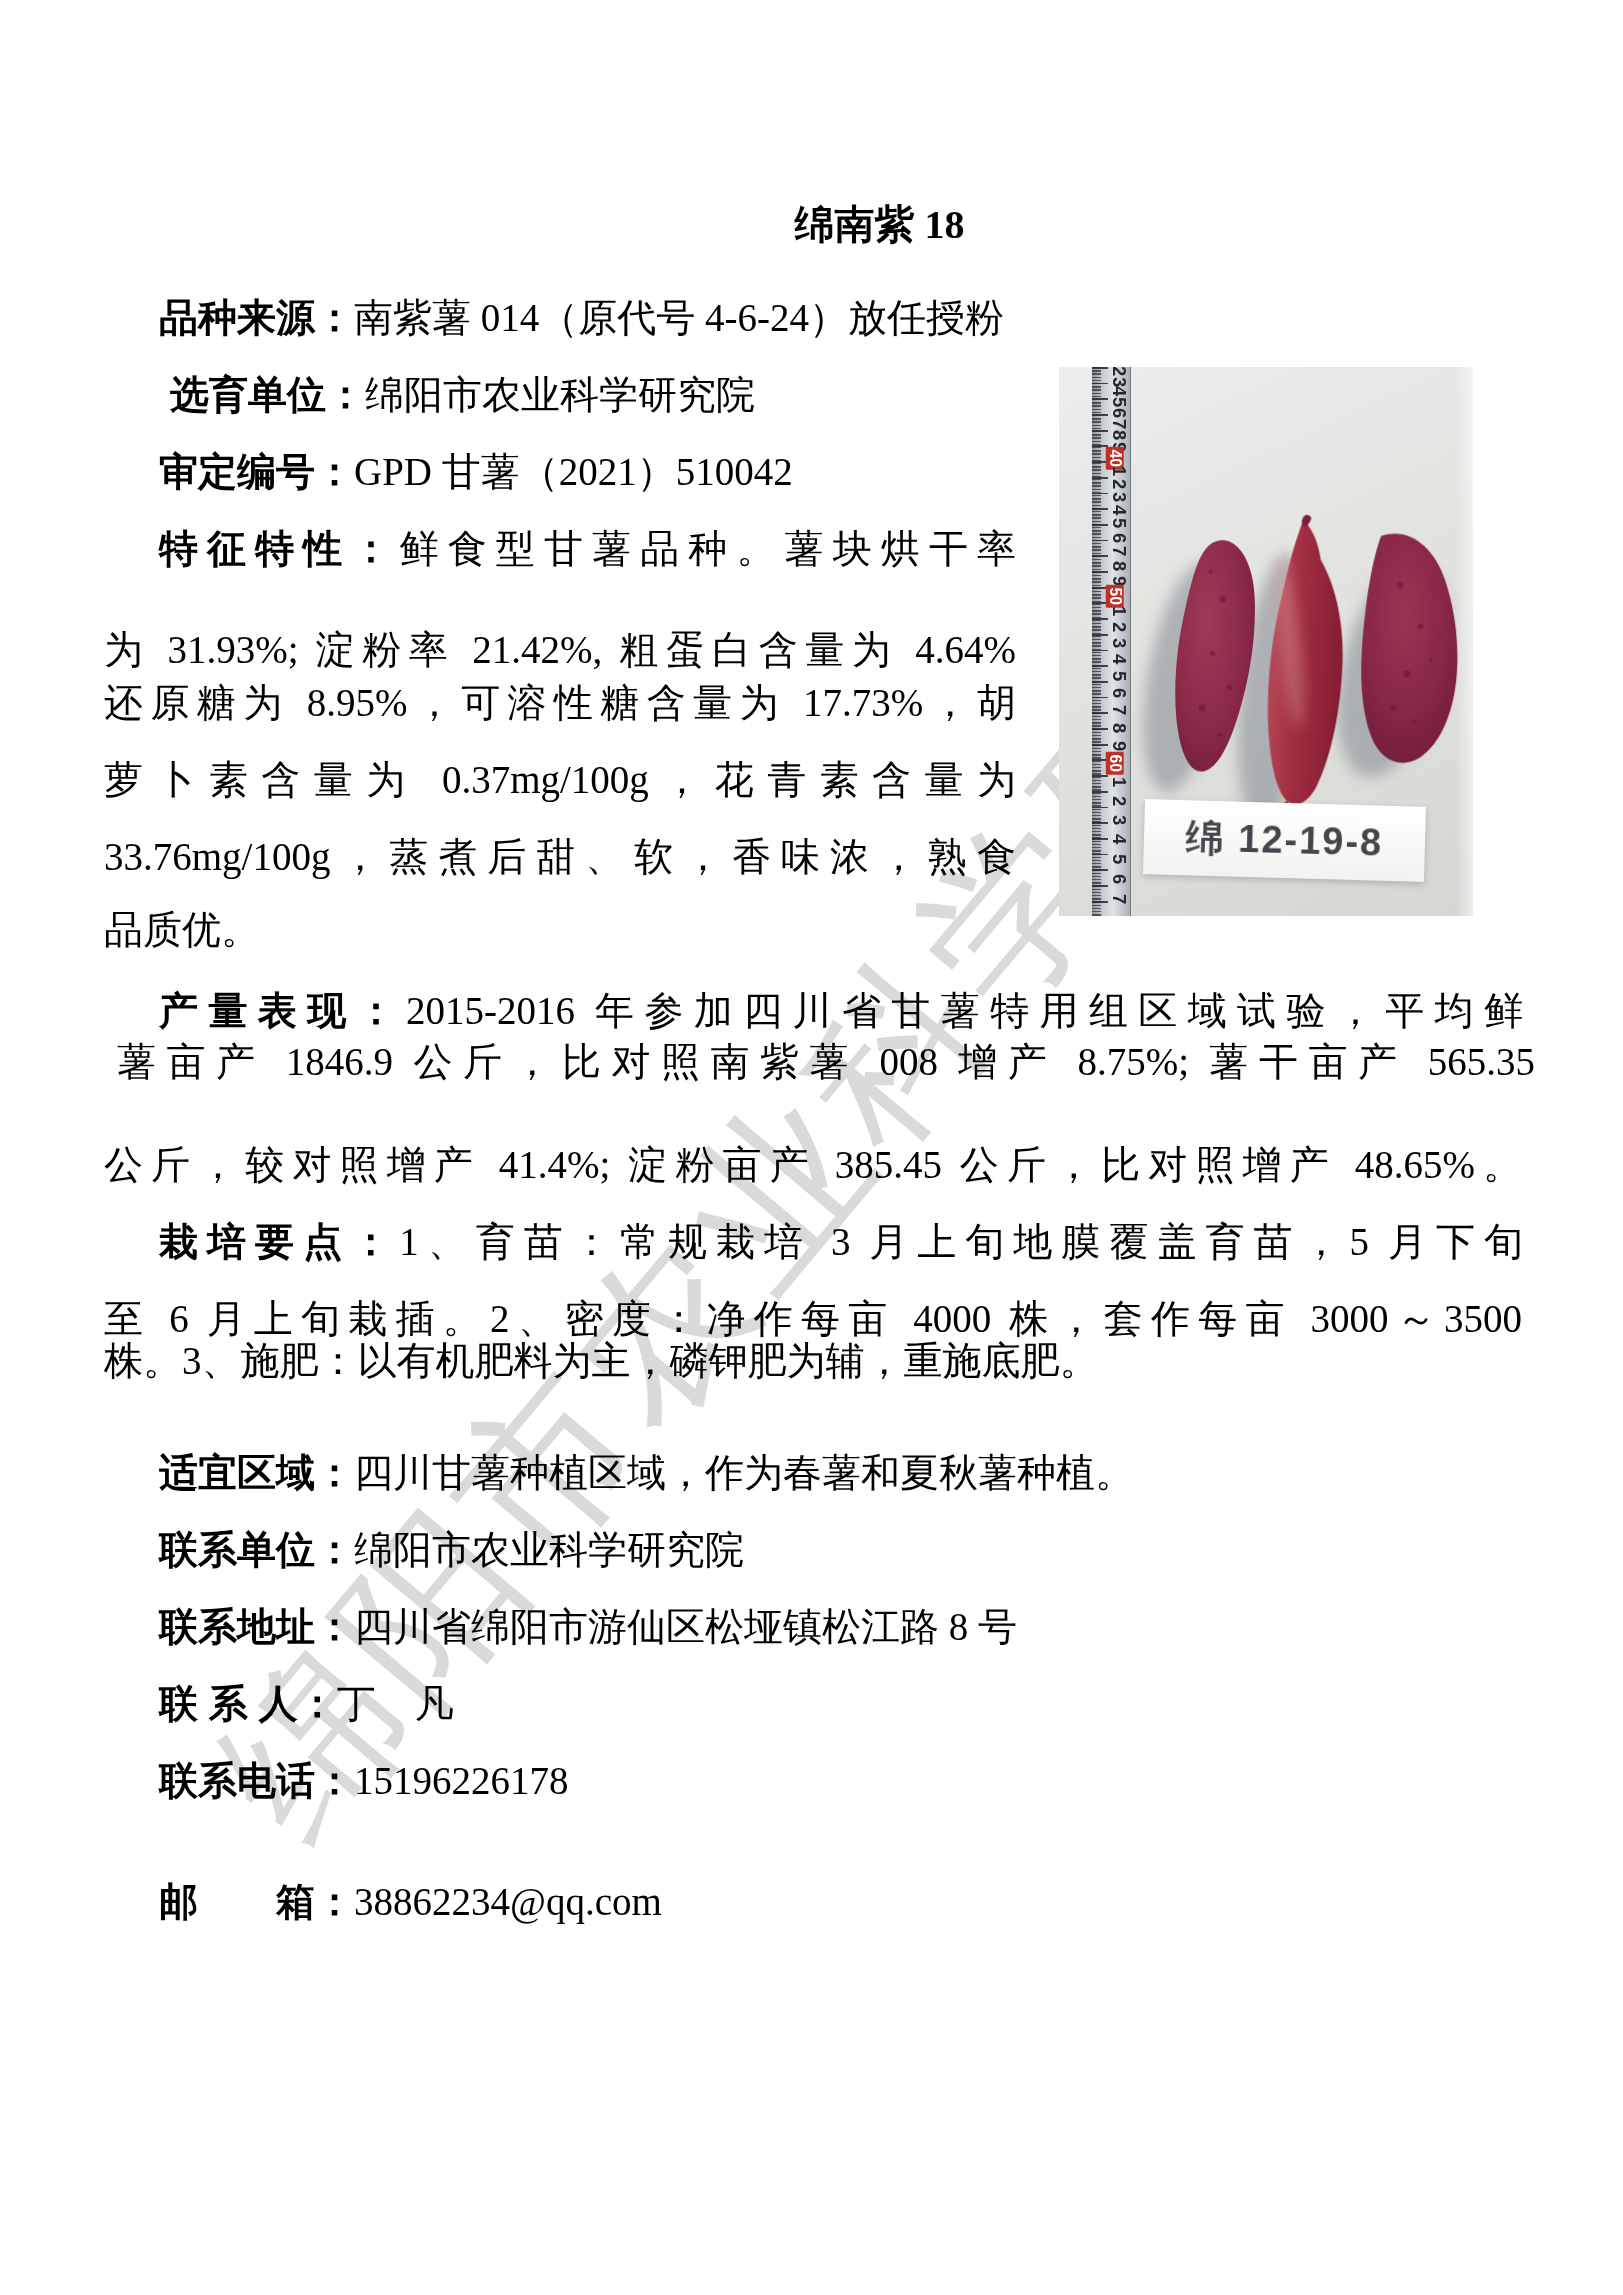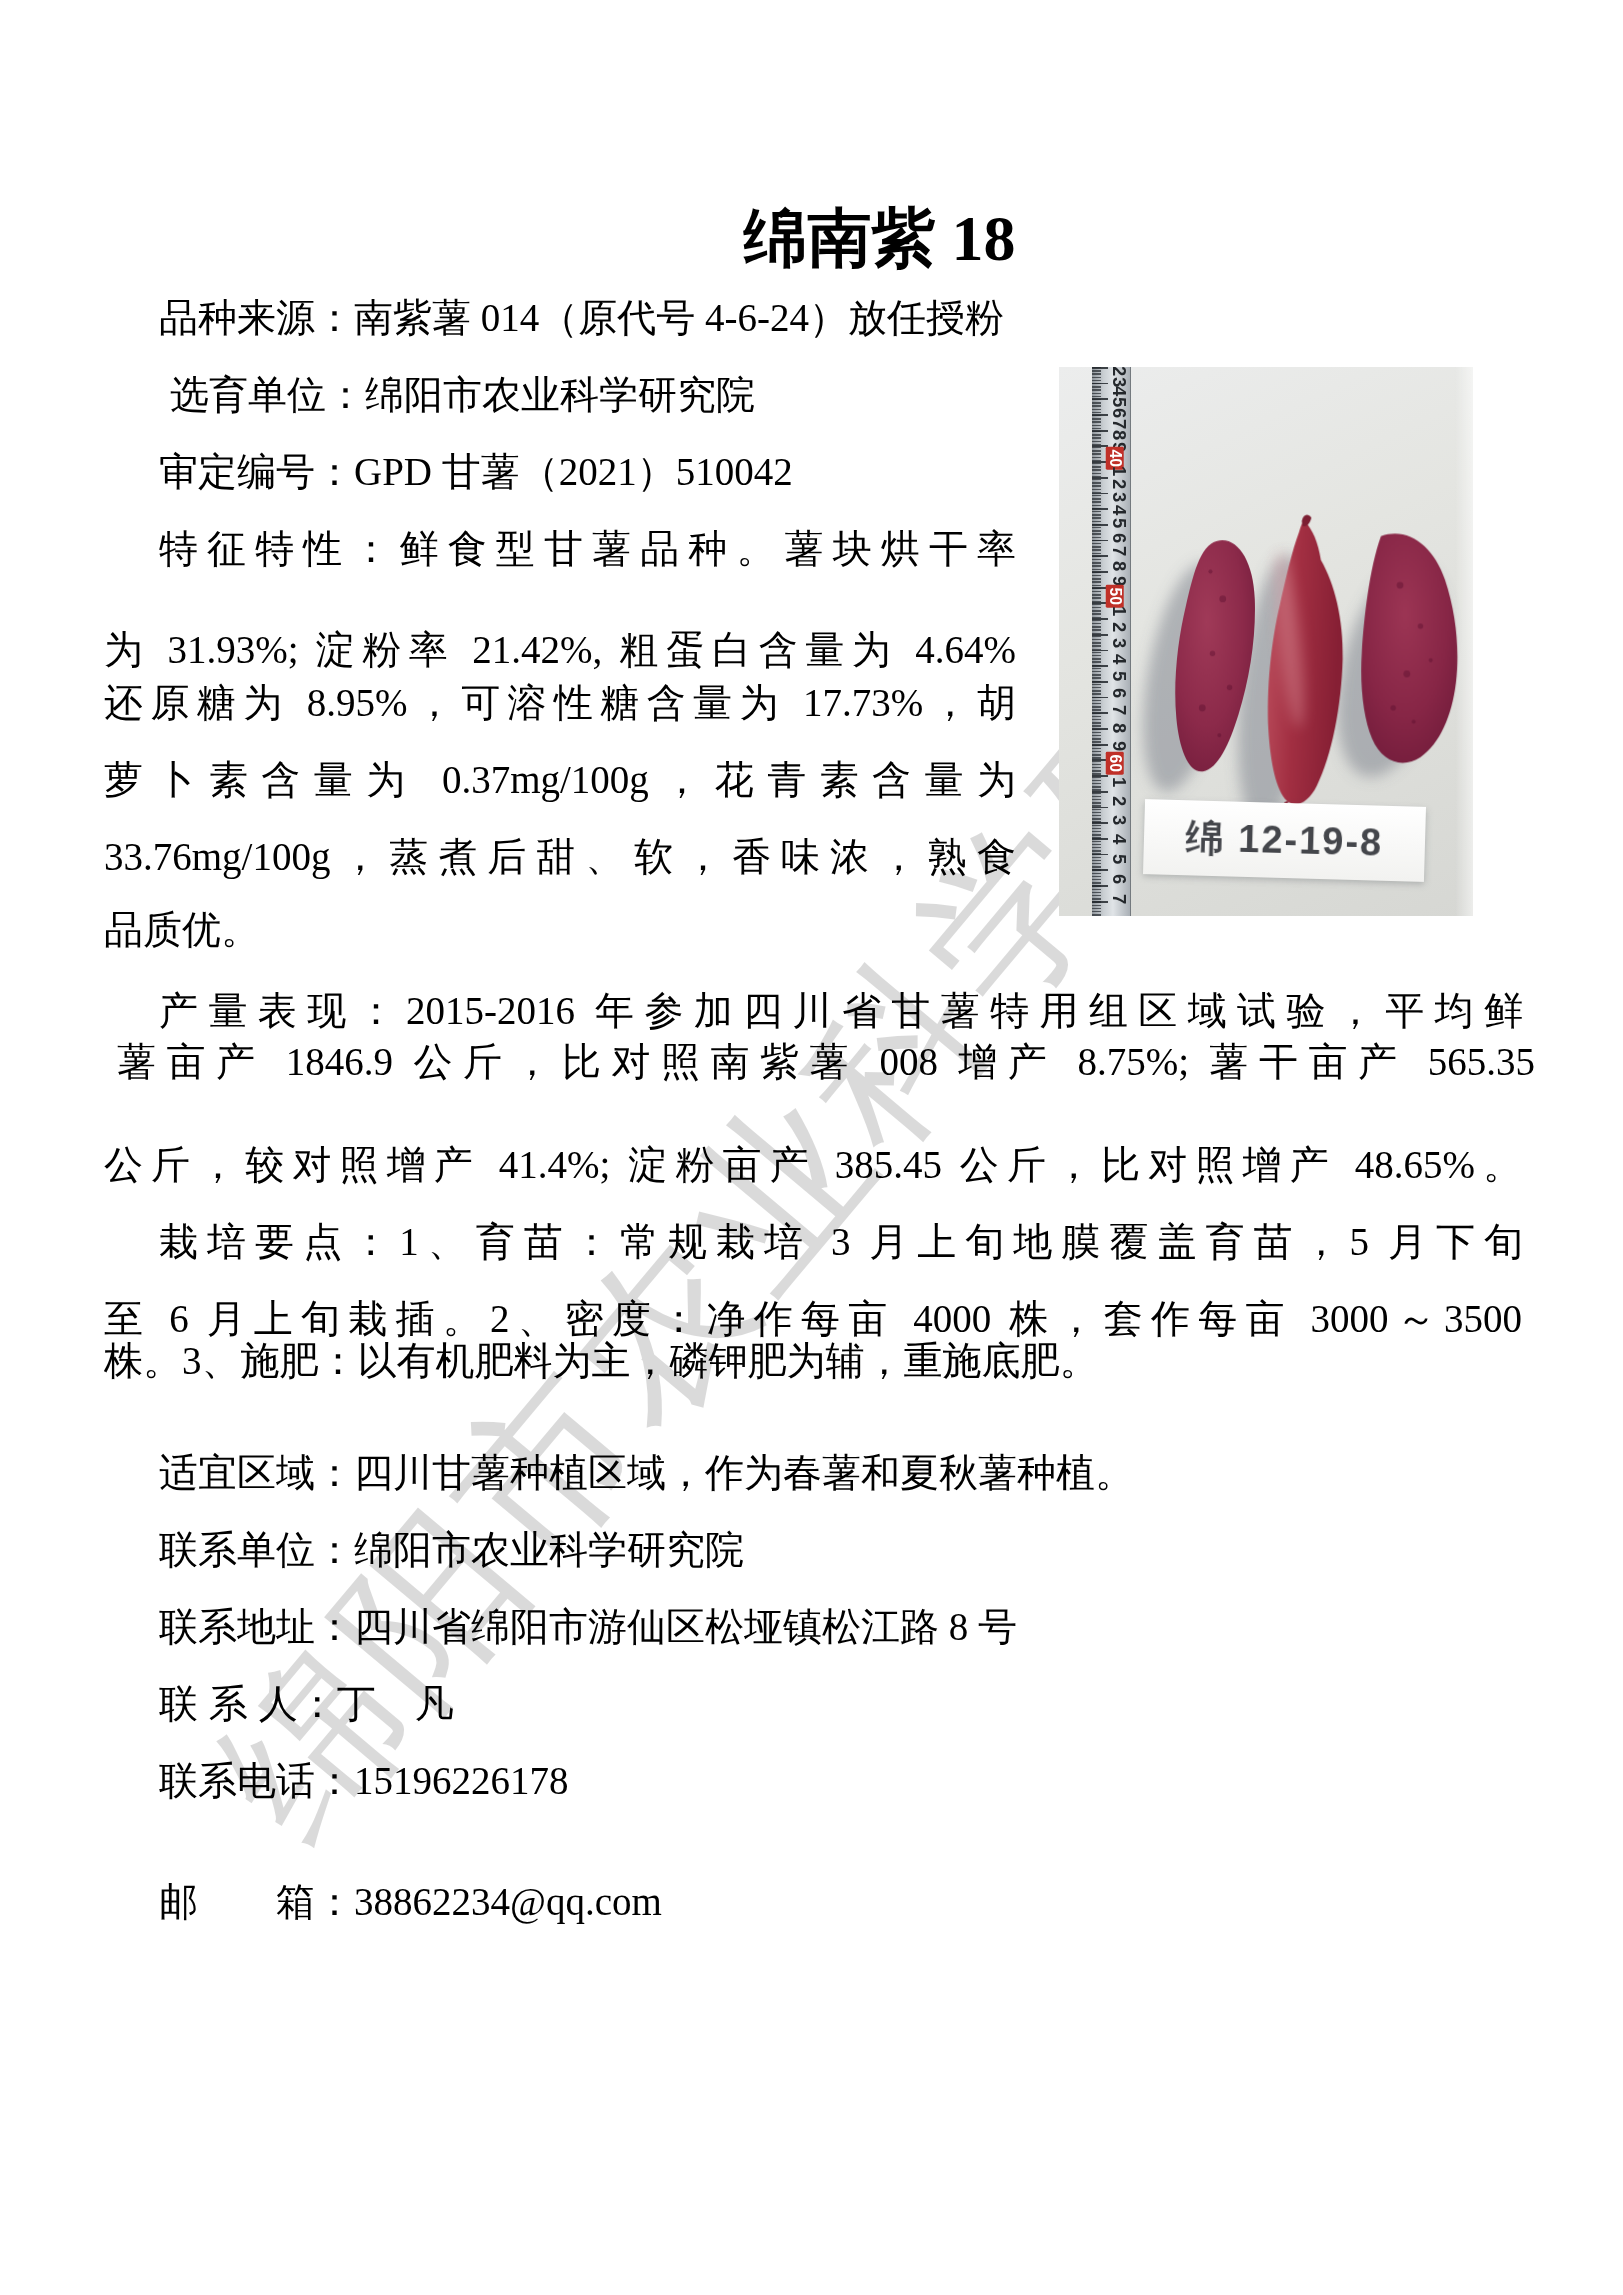--- a/index.html
+++ b/index.html
@@ -12,30 +12,30 @@
   .watermark{
     position:absolute;left:191px;top:1756px;z-index:1;
     font-size:174px;line-height:1;letter-spacing:6.8px;white-space:nowrap;
     color:#000;opacity:0.14;
     transform:rotate(-50deg);transform-origin:0 0;
     font-family:"Liberation Sans","DejaVu Sans",sans-serif;
   }
   .doc-title{
     position:absolute;top:202px;left:0;width:100%;box-sizing:border-box;
     padding-left:136px;text-align:center;z-index:2;
-    font-size:64px;font-weight:700;line-height:1.15;
+    font-size:40px;font-weight:700;line-height:1.15;
   }
   .line{
     position:absolute;z-index:2;font-size:39px;line-height:45px;
     white-space:nowrap;
   }
   .line.just{white-space:normal;text-align:justify;text-align-last:justify;}
   .seg-bold{
     font-family:"Liberation Sans","DejaVu Sans",sans-serif;
-    font-weight:400;
+    font-weight:700;
   }
   .photo{
     position:absolute;left:1059px;top:367px;width:414px;height:549px;z-index:3;
     overflow:hidden;
     background:linear-gradient(155deg,#eceded 0%,#e4e5e1 40%,#d6d7d3 100%);
   }
   .photo::after{
     content:"";position:absolute;right:0;top:0;width:17.7px;height:100%;
     background:linear-gradient(90deg,rgba(255,255,255,0),rgba(255,255,255,0.55));
   }

